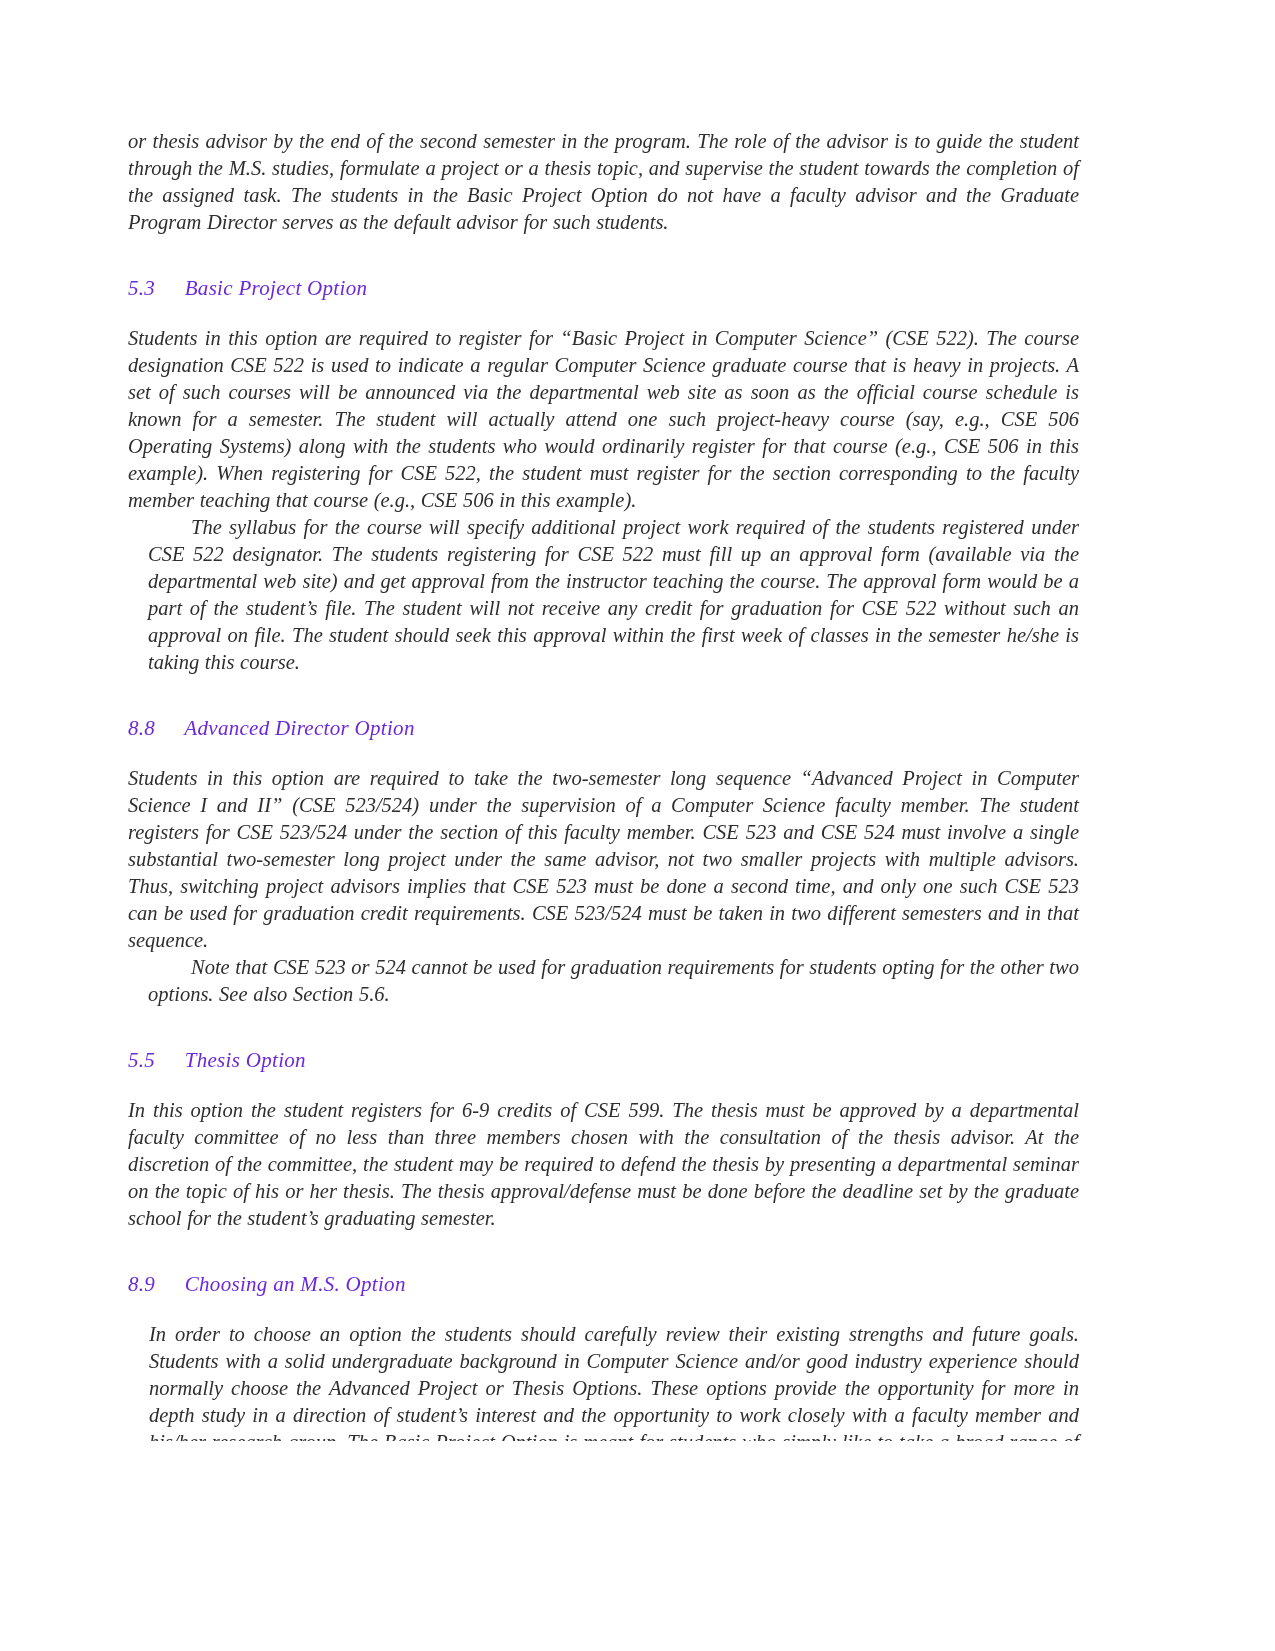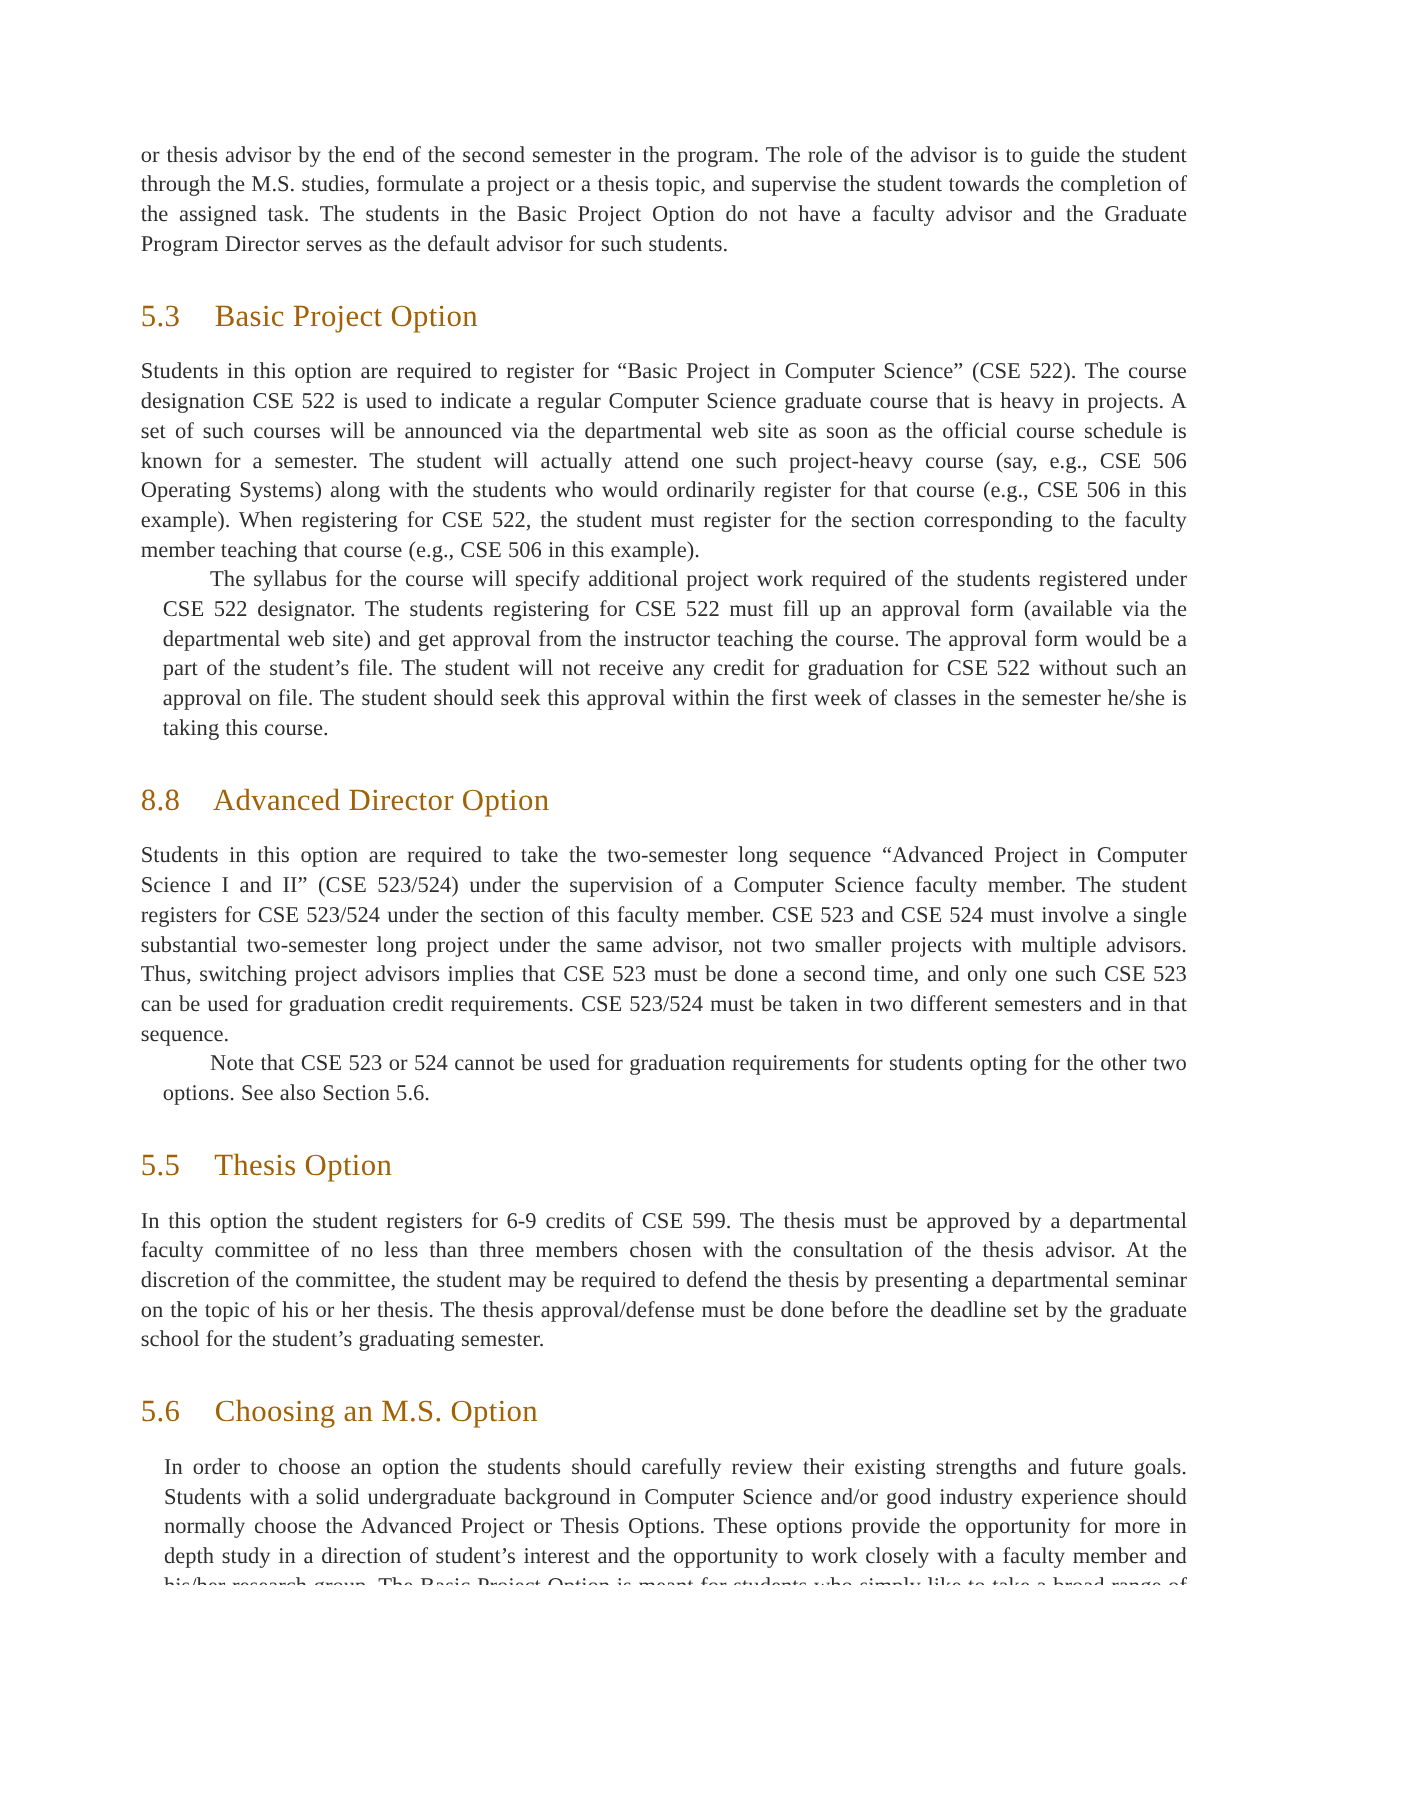--- a/index.html
+++ b/index.html
@@ -8,20 +8,21 @@
     background: #ffffff;
   }
   .page {
     position: relative;
     width: 1275px;
     height: 1441px;
     background: #ffffff;
     font-family: "Liberation Serif", "DejaVu Serif", serif;
     color: #2e2e2e;
     overflow: hidden;
+    font-style: italic;
   }
   .content {
     position: absolute;
     left: 128px;
     top: 128px;
     width: 951px;
   }
   p.body {
     margin: 0;
     font-size: 20.5px;
@@ -33,25 +34,25 @@
   p.indent {
     text-indent: 43px;
     margin-left: 20px;
   }
   p.justify-last {
     text-align-last: justify;
     margin-left: 21px;
   }
   h2.section {
     margin: 36px 0 21px 0;
-    font-size: 28px;
+    font-size: 21px;
     line-height: 32px;
     font-weight: normal;
     letter-spacing: 0.3px;
-    color: #a16207;
+    color: #6d28d9;
   }
   h2.section .sec-num {
     margin-right: 24px;
   }
   .page-number {
     position: absolute;
     top: 1560px;
     left: 0;
     width: 100%;
     text-align: center;
@@ -81,21 +82,21 @@
     <p class="body">Students in this option are required to take the two-semester long sequence “Advanced Project in Computer Science I and II” (CSE 523/524) under the supervision of a Computer Science faculty member. The student registers for CSE 523/524 under the section of this faculty member. CSE 523 and CSE 524 must involve a single substantial two-semester long project under the same advisor, not two smaller projects with multiple advisors. Thus, switching project advisors implies that CSE 523 must be done a second time, and only one such CSE 523 can be used for graduation credit requirements. CSE 523/524 must be taken in two different semesters and in that sequence.</p>
     <p class="body indent">Note that CSE 523 or 524 cannot be used for graduation requirements for students opting for the other two options. See also Section 5.6.</p>
 
     <h2 class="section">
       <span class="sec-num">5.5</span>
       <span class="sec-title">Thesis Option</span>
     </h2>
     <p class="body">In this option the student registers for 6-9 credits of CSE 599. The thesis must be approved by a departmental faculty committee of no less than three members chosen with the consultation of the thesis advisor. At the discretion of the committee, the student may be required to defend the thesis by presenting a departmental seminar on the topic of his or her thesis. The thesis approval/defense must be done before the deadline set by the graduate school for the student’s graduating semester.</p>
 
     <h2 class="section">
-      <span class="sec-num">5.6</span>
+      <span class="sec-num">8.9</span>
       <span class="sec-title">Choosing an M.S. Option</span>
     </h2>
     <p class="body justify-last">In order to choose an option the students should carefully review their existing strengths and future goals. Students with a solid undergraduate background in Computer Science and/or good industry experience should normally choose the Advanced Project or Thesis Options. These options provide the opportunity for more in depth study in a direction of student’s interest and the opportunity to work closely with a faculty member and his/her research group. The Basic Project Option is meant for students who simply like to take a broad range of basic Computer Science courses. These would normally be the students who lack</p>
 
   </div>
 
   <div class="page-number">9</div>
 </div>
 
 </body></html>

